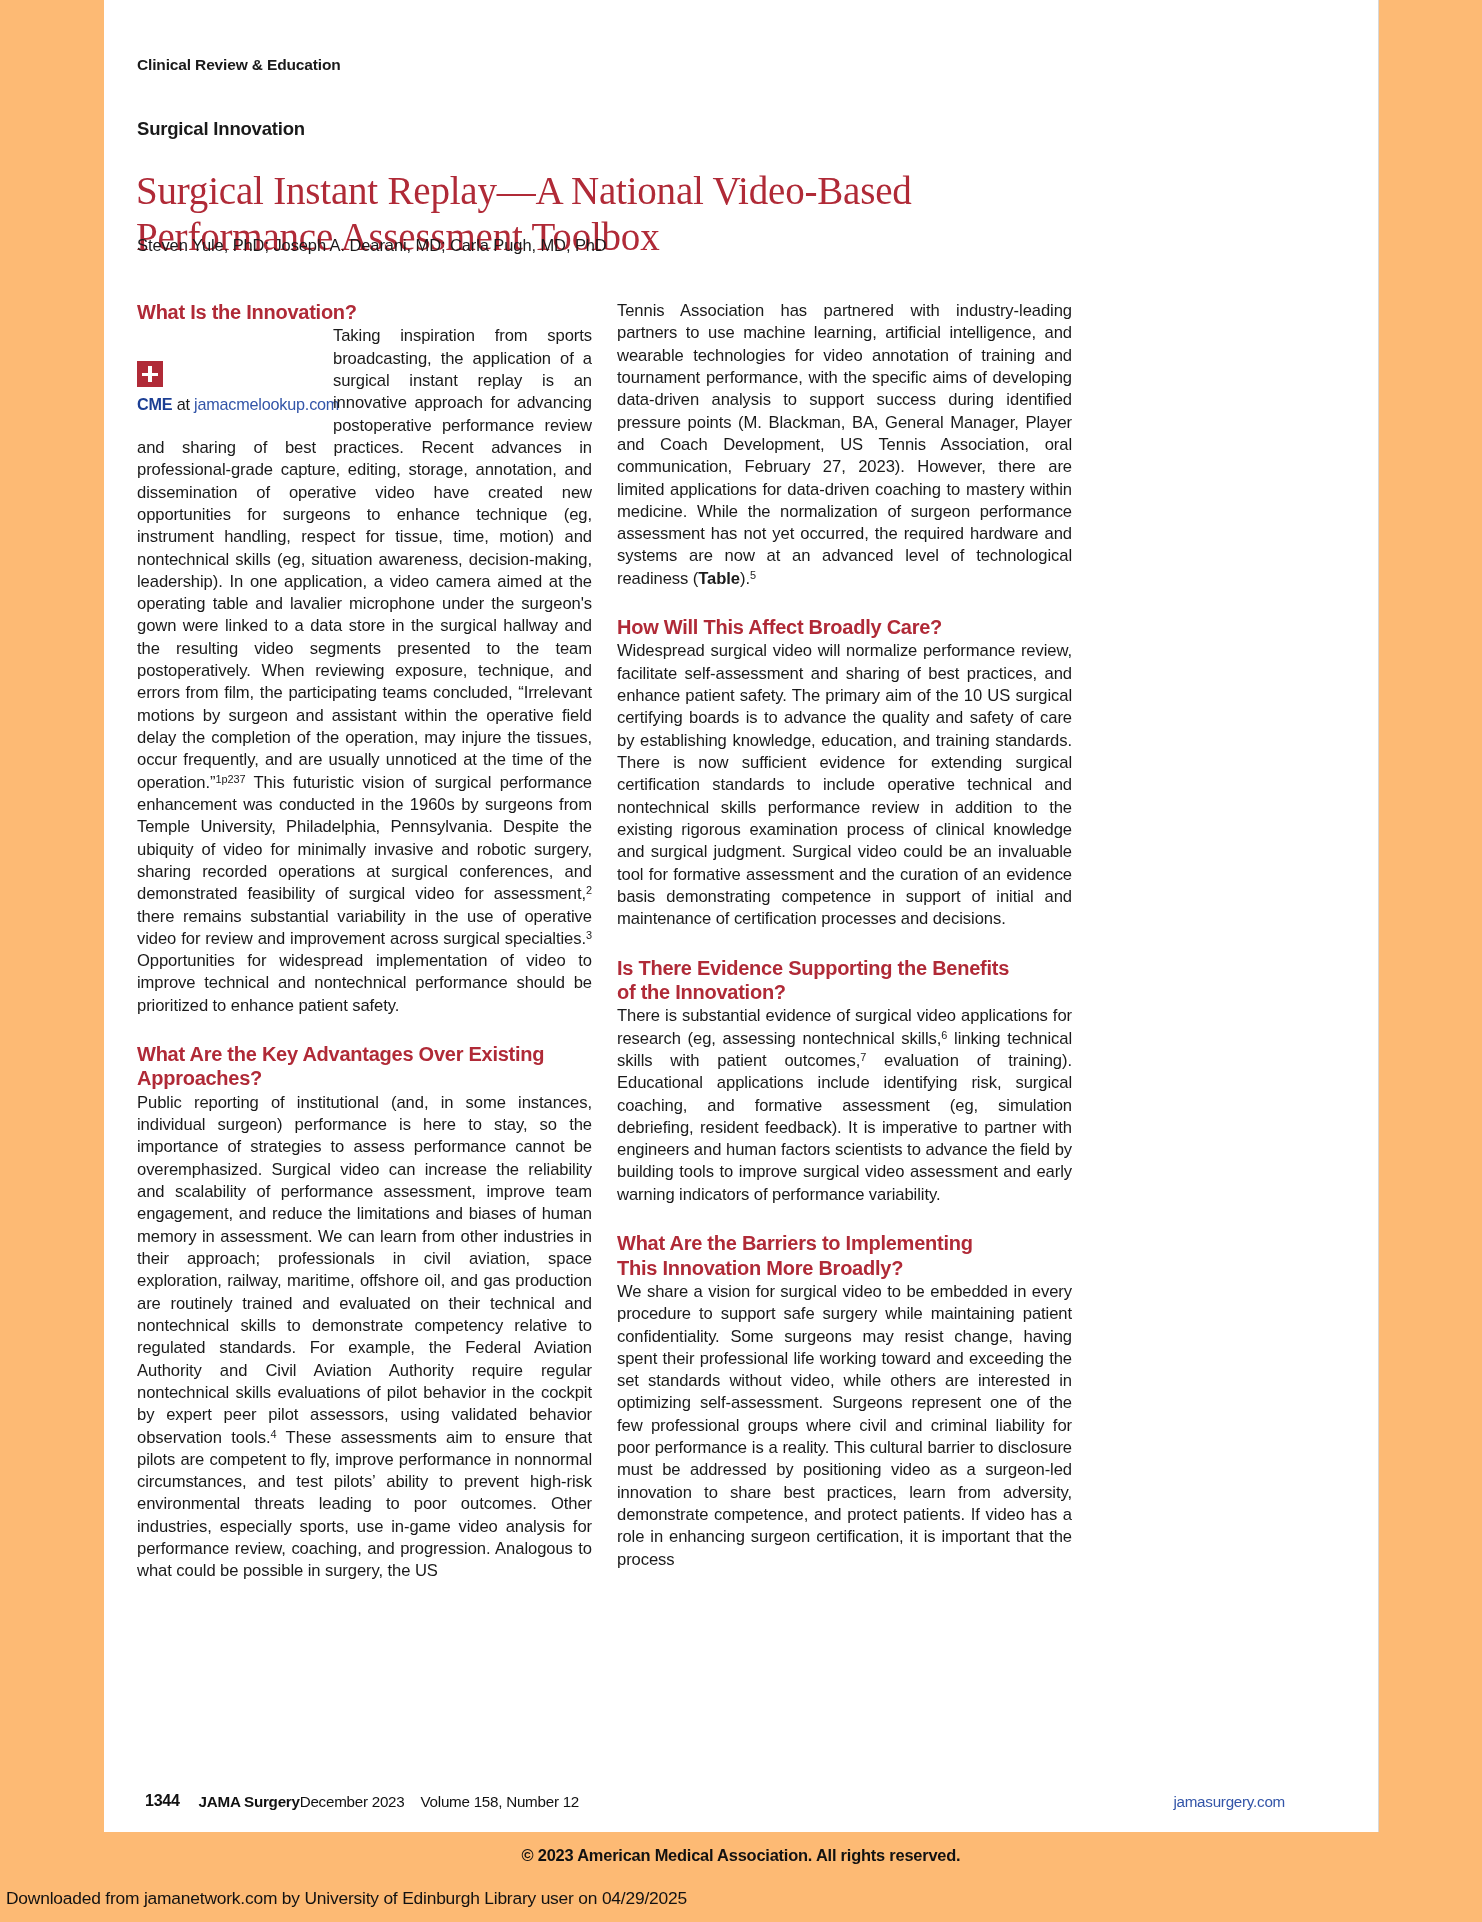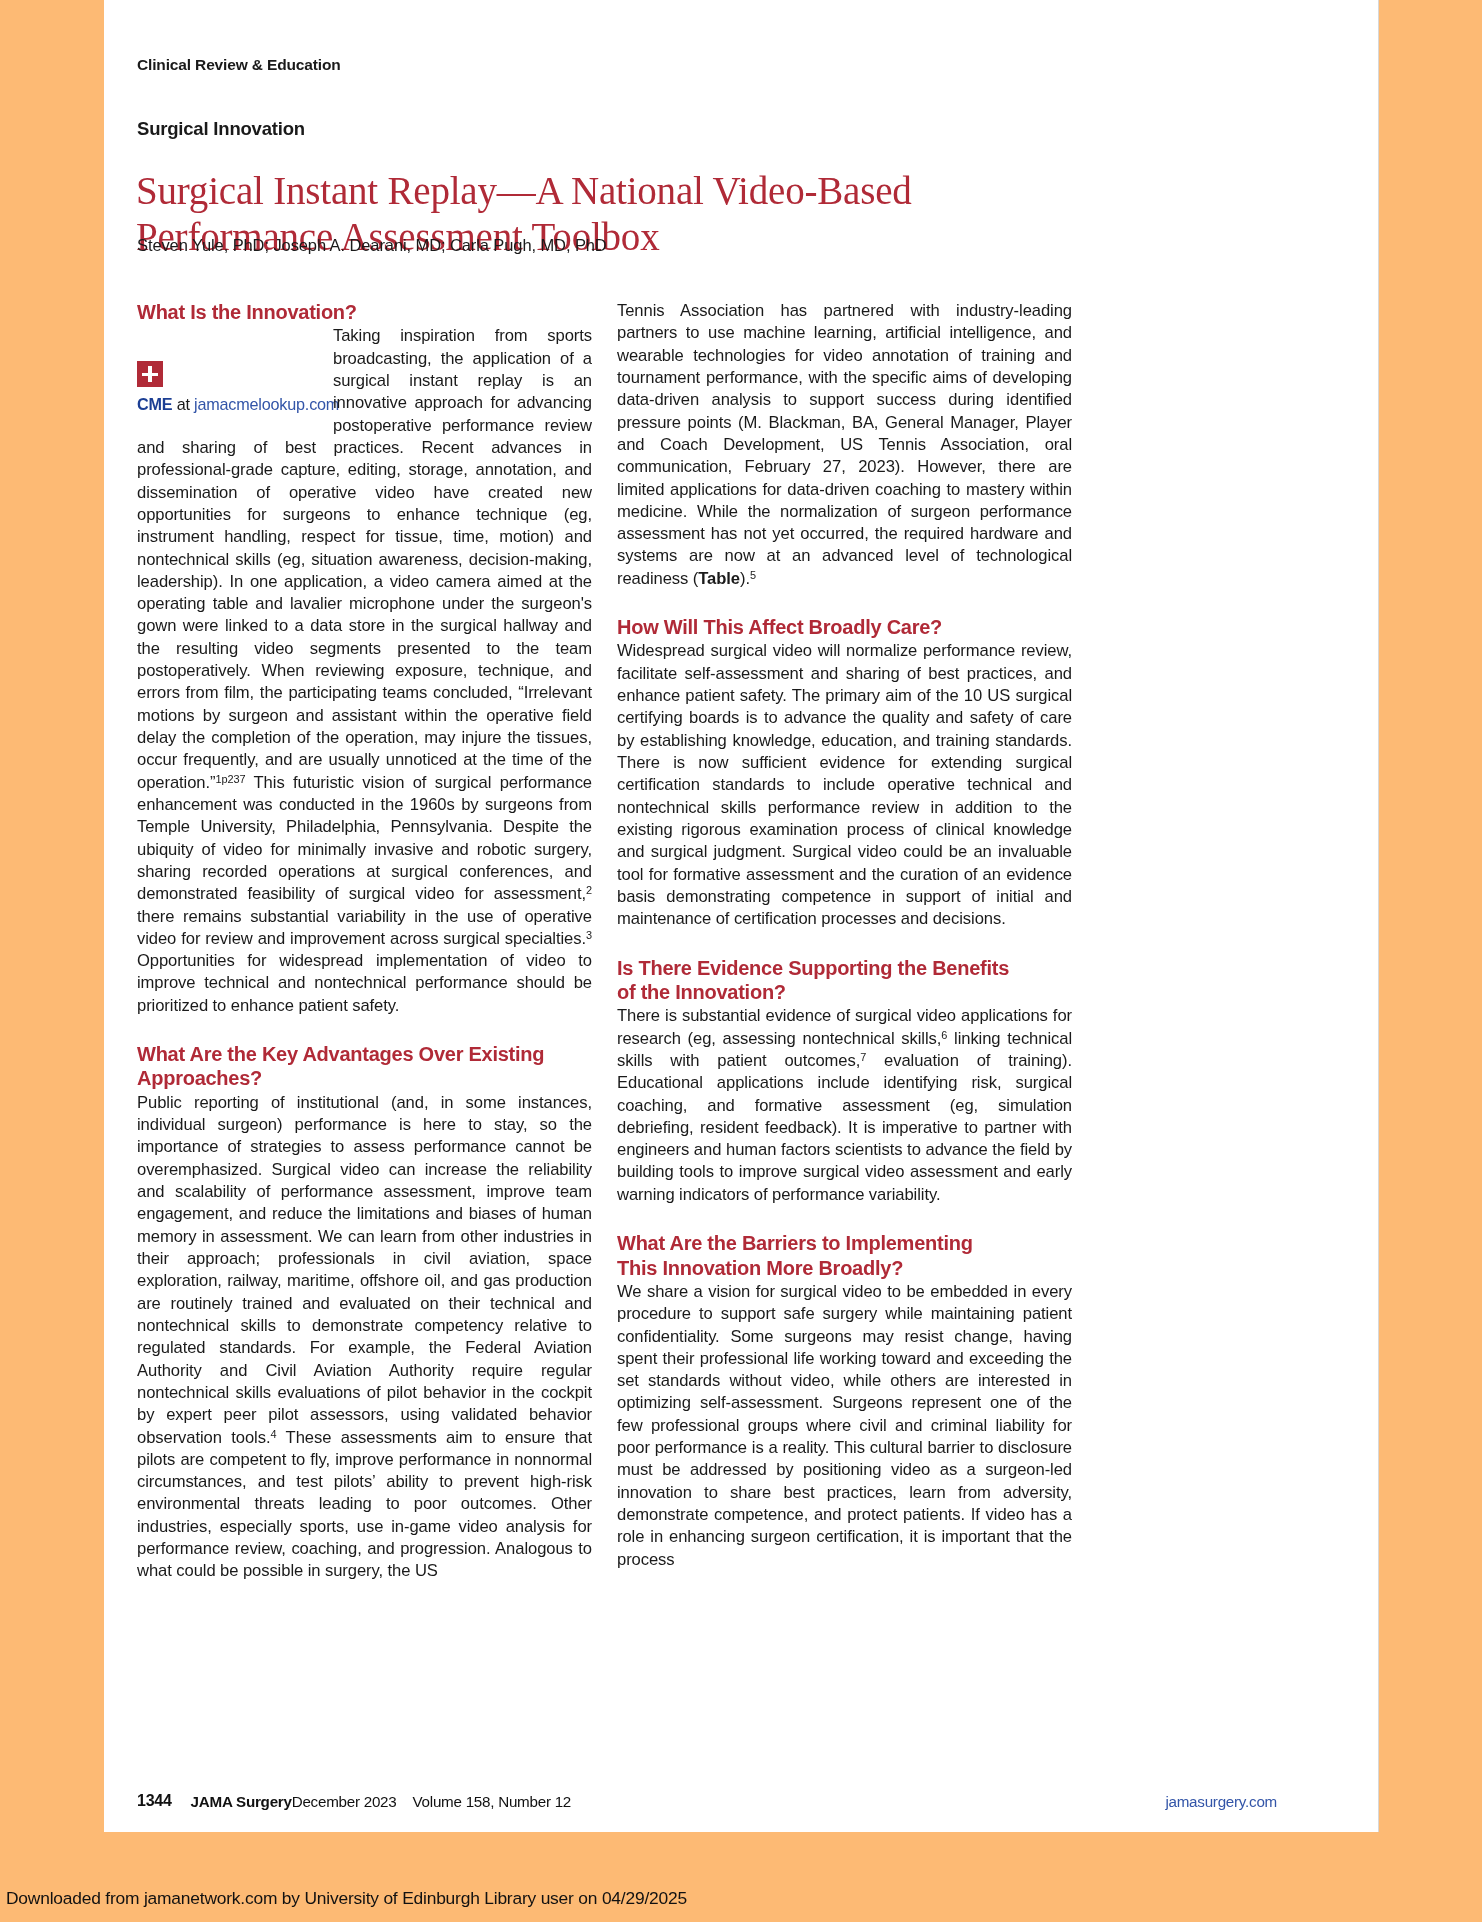--- a/index.html
+++ b/index.html
@@ -140,21 +140,21 @@
     margin-top: 7px;
     font-size: 16.2px;
     letter-spacing: -0.2px;
     white-space: nowrap;
   }
   .cme-key { color: #1c3f94; font-weight: 700; }
   .cme-at  { color: #1a1a1a; }
   .cme-url { color: #3355a8; }
   .footer {
     position: absolute;
-    left: 137px;
+    left: 145px;
     top: 1792px;
     width: 1140px;
     font-size: 15.2px;
     color: #111;
     display: flex;
     align-items: center;
     letter-spacing: -0.25px;
   }
   .folio { font-weight: 700; font-size: 16px; }
   .journal { font-weight: 700; margin-left: 19px; }
@@ -243,15 +243,16 @@
 
   <div class="footer">
     <span class="folio">1344</span>
     <span class="journal">JAMA Surgery</span>
     <span class="issue">December 2023</span>
     <span class="issue2">Volume 158, Number 12</span>
     <span class="footer-spacer"></span>
     <span class="footer-link">jamasurgery.com</span>
   </div>
 
+  <div class="copyright">© 2023 American Medical Association. All rights reserved.</div>
 
   <div class="download-line">Downloaded from jamanetwork.com by University of Edinburgh Library user on 04/29/2025</div>
 </div>
 
 </body></html>

